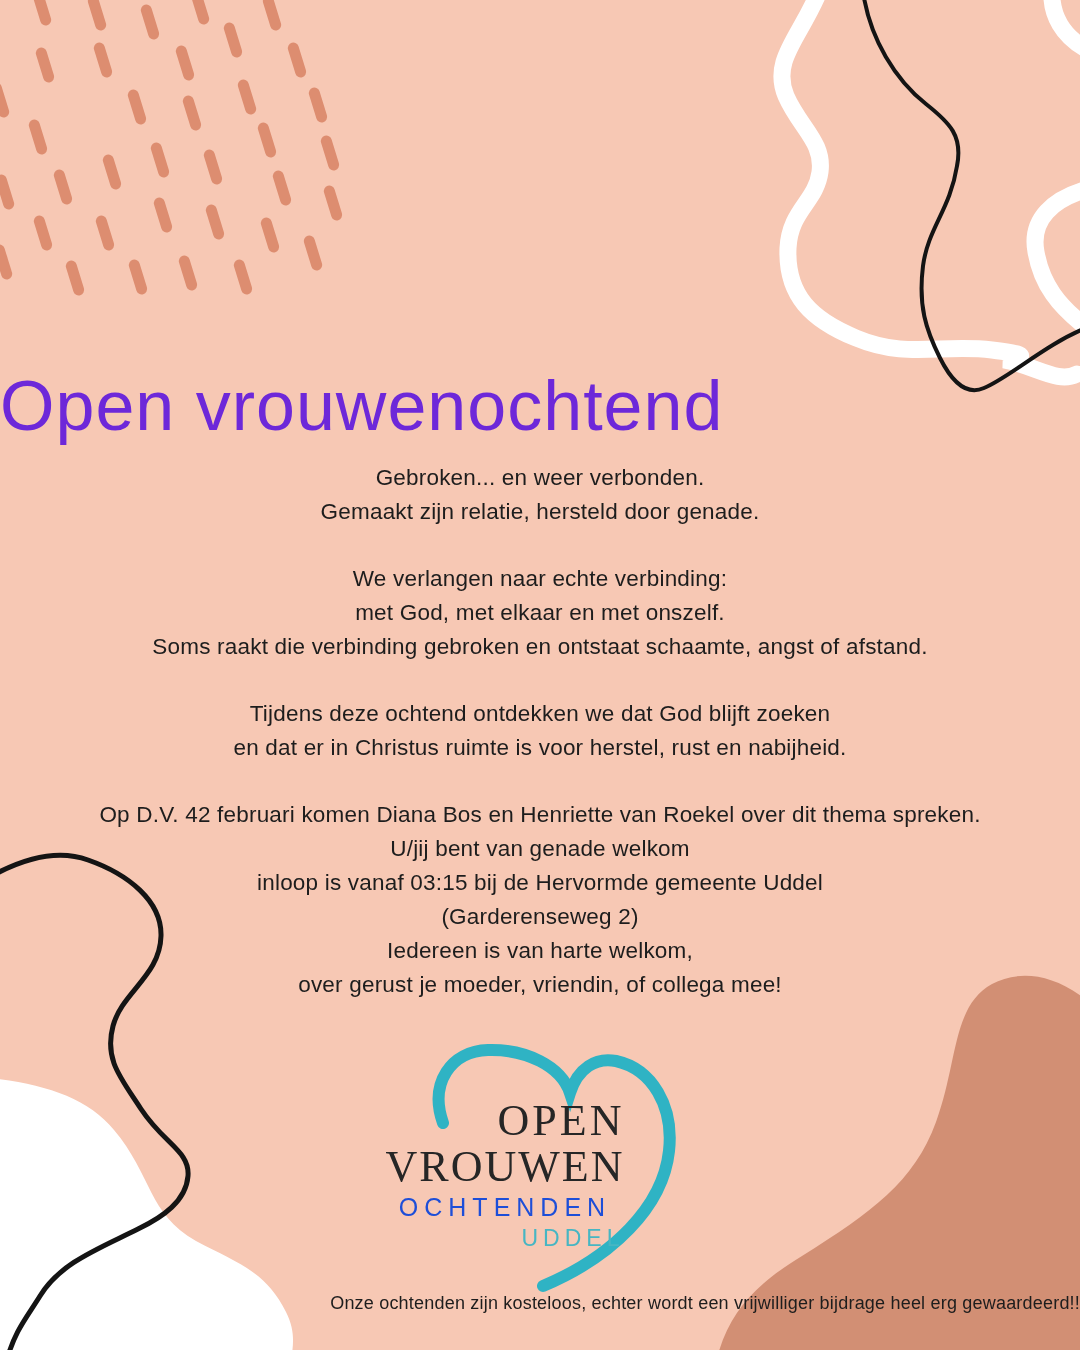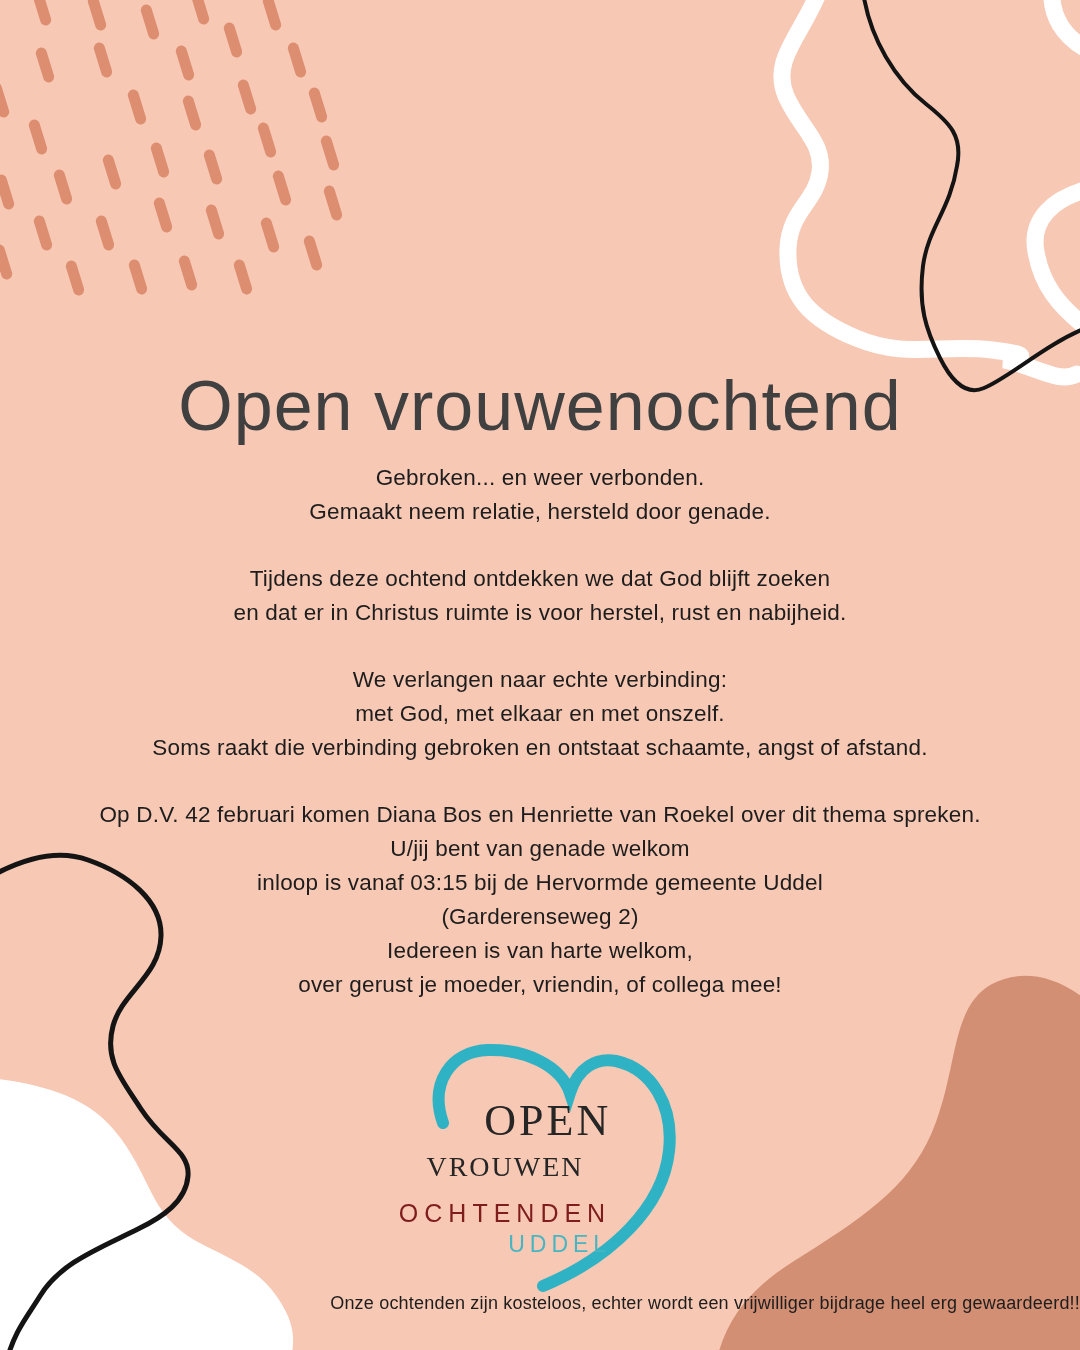--- a/index.html
+++ b/index.html
@@ -7,48 +7,47 @@
     position:relative;
     width:1080px;height:1350px;
     background:#f7c8b4;
     overflow:hidden;
     font-family:"Liberation Sans", sans-serif;
     color:#1d1d1d;
   }
   .decor{position:absolute;inset:0;width:1080px;height:1350px;}
   .title{
     position:absolute;top:366px;left:0;width:100%;
-    text-align:center;
     font-size:70px;line-height:80px;font-weight:400;
-    letter-spacing:1px;color:#404040;
+    letter-spacing:1px;color:#6d28d9;
     z-index:3;
   }
   .body-copy{
     position:absolute;top:461px;left:0;width:100%;
     text-align:center;
     font-size:22.5px;line-height:34px;letter-spacing:.2px;
     color:#1d1d1d;z-index:3;
   }
   .body-copy p{margin:0 0 33px 0;}
   .logo-text{
     position:absolute;top:1098px;left:505px;
     transform:translateX(-50%);
     text-align:center;white-space:nowrap;z-index:3;
   }
   .logo-line1{
     font-family:"Liberation Serif", serif;
     font-size:44px;line-height:46px;letter-spacing:3px;color:#262626;text-align:right;
   }
   .logo-line2{
     font-family:"Liberation Serif", serif;
-    font-size:28px;line-height:46px;letter-spacing:2px;color:#262626;
+    font-size:44px;line-height:46px;letter-spacing:2px;color:#262626;
   }
   .logo-line3{
-    font-size:25px;line-height:30px;letter-spacing:6px;color:#7f1d1d;
-    margin-top:8px;
+    font-size:25px;line-height:30px;letter-spacing:6px;color:#1d4ed8;
+    margin-top:2px;
   }
   .logo-line4{
     font-size:23px;line-height:28px;letter-spacing:5px;color:#47b6c3;
     margin-top:2px;
     text-align:right;
   }
   .footer-note{
     position:absolute;top:1293px;left:0;width:100%;
     text-align:right;font-size:18px;letter-spacing:.2px;color:#1d1d1d;
     z-index:3;
@@ -187,30 +186,30 @@
     <path d="M -12 878 C 25 857 58 849 88 860 C 128 874 162 901 161 936 C 160 976 122 992 113 1026 C 104 1060 121 1078 141 1109 C 164 1144 190 1151 188 1176 C 186 1201 163 1217 138 1229 C 98 1249 60 1263 40 1296 C 27 1317 14 1332 7 1360" fill="none" stroke="#141414" stroke-width="5" stroke-linecap="round"></path>
 
     <path d="M 443 1123 C 429 1083 451 1051 488 1050 C 526 1049 561 1066 570 1093 C 578 1068 596 1057 616 1061 C 652 1069 674 1106 669 1151 C 663 1207 612 1257 543 1286" fill="none" stroke="#2fb3c4" stroke-width="12" stroke-linecap="round"></path>
   </svg>
 
   <div class="title">Open vrouwenochtend</div>
 
   <div class="body-copy">
     <p>
       <span>Gebroken... en weer verbonden.</span><br>
-      <span>Gemaakt neem relatie, hersteld door genade.</span>
-    </p>
-    <p>
-      <span>Tijdens deze ochtend ontdekken we dat God blijft zoeken</span><br>
-      <span>en dat er in Christus ruimte is voor herstel, rust en nabijheid.</span>
+      <span>Gemaakt zijn relatie, hersteld door genade.</span>
     </p>
     <p>
       <span>We verlangen naar echte verbinding:</span><br>
       <span>met God, met elkaar en met onszelf.</span><br>
       <span>Soms raakt die verbinding gebroken en ontstaat schaamte, angst of afstand.</span>
+    </p>
+    <p>
+      <span>Tijdens deze ochtend ontdekken we dat God blijft zoeken</span><br>
+      <span>en dat er in Christus ruimte is voor herstel, rust en nabijheid.</span>
     </p>
     <p>
       <span>Op D.V. 42 februari komen Diana Bos en Henriette van Roekel over dit thema spreken.</span><br>
       <span>U/jij bent van genade welkom</span><br>
       <span>inloop is vanaf 03:15 bij de Hervormde gemeente Uddel</span><br>
       <span>(Garderenseweg 2)</span><br>
       <span>Iedereen is van harte welkom,</span><br>
       <span>over gerust je moeder, vriendin, of collega mee!</span>
     </p>
   </div>

